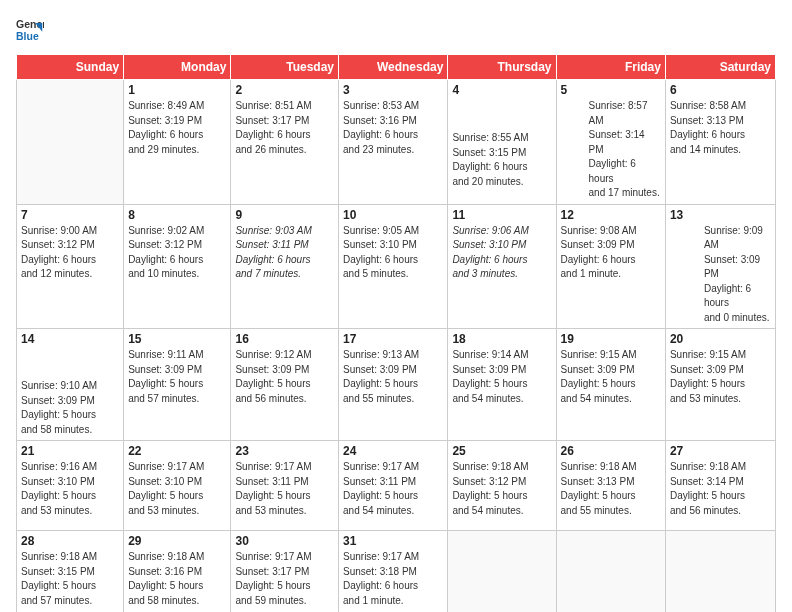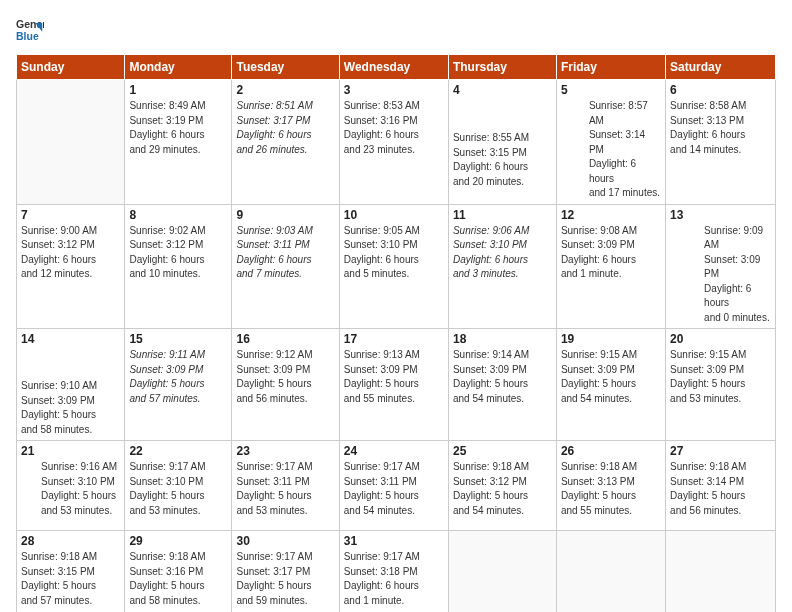--- a/index.html
+++ b/index.html
@@ -41,24 +41,24 @@
     .location {
       font-size: 14px;
       color: #444;
     }
     .calendar {
       width: 100%;
       border-collapse: collapse;
       font-size: 11px;
     }
     .calendar th {
-      background: #c2410c;
+      background: #ef4444;
       color: #fff;
       padding: 5px 4px;
-      text-align: left;
+      text-align: right;
       font-size: 12px;
       font-weight: bold;
       border: 1px solid #fff;
     }
     .calendar td {
       border: 1px solid #ccc;
       vertical-align: top;
       padding: 3px 4px;
       width: 113px;
       height: 90px;
@@ -118,21 +118,21 @@
           <td class="empty"></td>
           <td>
             <span class="day-number">1</span>
             <div class="day-info" style="white-space: pre-line;">Sunrise: 8:49 AM
 Sunset: 3:19 PM
 Daylight: 6 hours
 and 29 minutes.</div>
           </td>
           <td>
             <span class="day-number">2</span>
-            <div class="day-info" style="white-space: pre-line; font-style: italic;">Sunrise: 8:51 AM
+            <div class="day-info" style="white-space: pre-line;">Sunrise: 8:51 AM
 Sunset: 3:17 PM
 Daylight: 6 hours
 and 26 minutes.</div>
           </td>
           <td>
             <span class="day-number">3</span>
             <div class="day-info" style="white-space: pre-line;">Sunrise: 8:53 AM
 Sunset: 3:16 PM
 Daylight: 6 hours
 and 23 minutes.</div>
@@ -213,21 +213,21 @@
         <tr>
           <td>
             <span class="day-number">14</span>
             <div class="day-info" style="white-space: pre-line; margin-top: 33px;">Sunrise: 9:10 AM
 Sunset: 3:09 PM
 Daylight: 5 hours
 and 58 minutes.</div>
           </td>
           <td>
             <span class="day-number">15</span>
-            <div class="day-info" style="white-space: pre-line; font-style: italic;">Sunrise: 9:11 AM
+            <div class="day-info" style="white-space: pre-line;">Sunrise: 9:11 AM
 Sunset: 3:09 PM
 Daylight: 5 hours
 and 57 minutes.</div>
           </td>
           <td>
             <span class="day-number">16</span>
             <div class="day-info" style="white-space: pre-line;">Sunrise: 9:12 AM
 Sunset: 3:09 PM
 Daylight: 5 hours
 and 56 minutes.</div>
@@ -257,21 +257,21 @@
             <span class="day-number">20</span>
             <div class="day-info" style="white-space: pre-line;">Sunrise: 9:15 AM
 Sunset: 3:09 PM
 Daylight: 5 hours
 and 53 minutes.</div>
           </td>
         </tr>
         <tr>
           <td class="shaded">
             <span class="day-number">21</span>
-            <div class="day-info" style="white-space: pre-line; margin-left: 20px;">Sunrise: 9:16 AM
+            <div class="day-info" style="white-space: pre-line;">Sunrise: 9:16 AM
 Sunset: 3:10 PM
 Daylight: 5 hours
 and 53 minutes.</div>
           </td>
           <td class="shaded">
             <span class="day-number">22</span>
             <div class="day-info" style="white-space: pre-line;">Sunrise: 9:17 AM
 Sunset: 3:10 PM
 Daylight: 5 hours
 and 53 minutes.</div>

